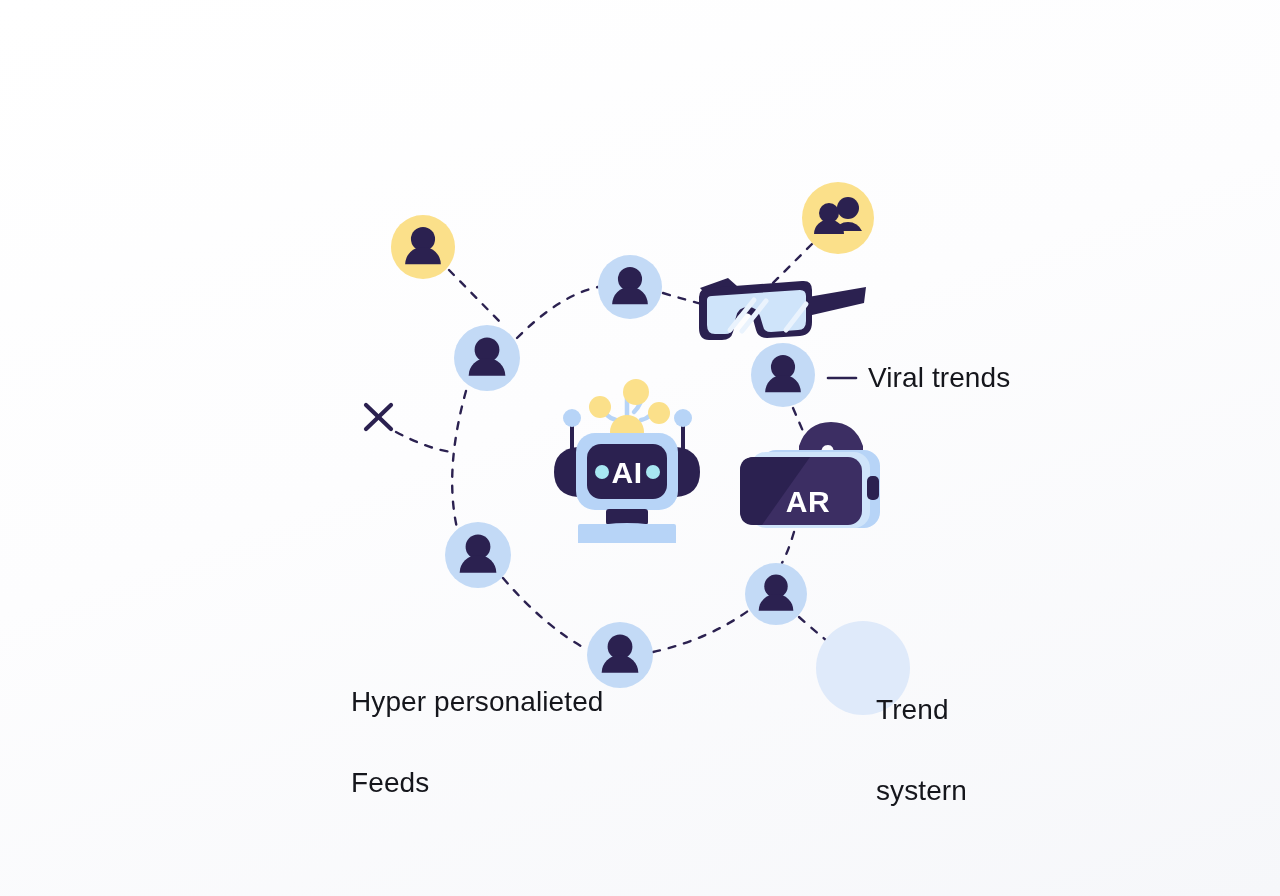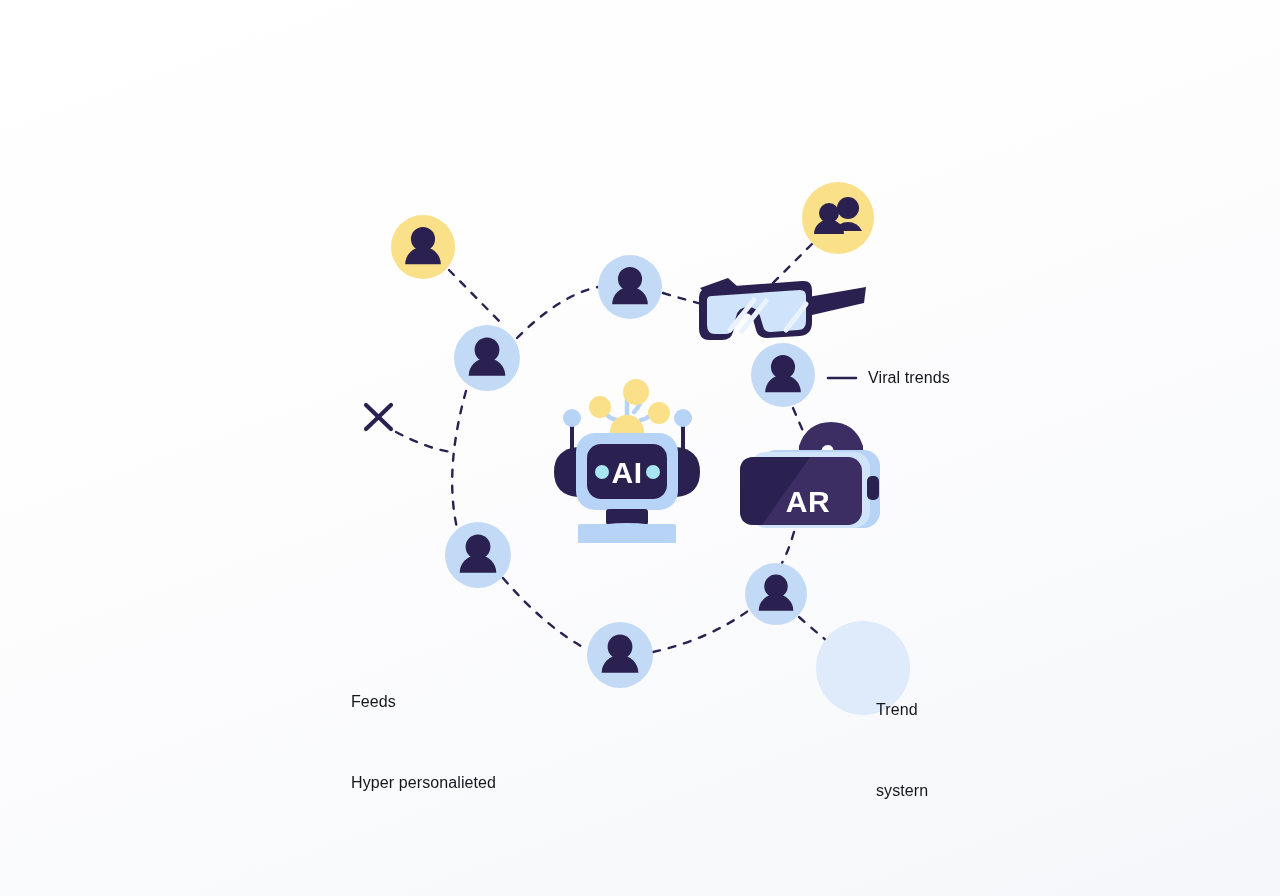--- a/index.html
+++ b/index.html
@@ -21,21 +21,21 @@
   #scene svg.layer {
     position: absolute;
     left: 0;
     top: 0;
     width: 1280px;
     height: 896px;
   }
   .label {
     position: absolute;
     color: #15161c;
-    font-size: 16px;
+    font-size: 28px;
     line-height: 27px;
     letter-spacing: 0.1px;
     white-space: pre;
   }
   #label-viral {
     left: 868px;
     top: 364px;
   }
   #label-hyper {
     left: 351px;
@@ -232,22 +232,22 @@
     </g>
   </svg>
 
   <svg class="layer" viewBox="0 0 1280 896">
     <line x1="828" y1="378" x2="856" y2="378" stroke="#2b2150" stroke-width="2.6" stroke-linecap="round"></line>
   </svg>
 
   <div class="label" id="label-viral">Viral trends</div>
 
   <div class="label" id="label-hyper">
+    <div>Hyper personalieted</div>
     <div>Feeds</div>
-    <div>Hyper personalieted</div>
   </div>
 
   <div class="label" id="label-trend">
     <div>Trend</div>
     <div>systern</div>
   </div>
 
 </div>
 
 </body></html>

